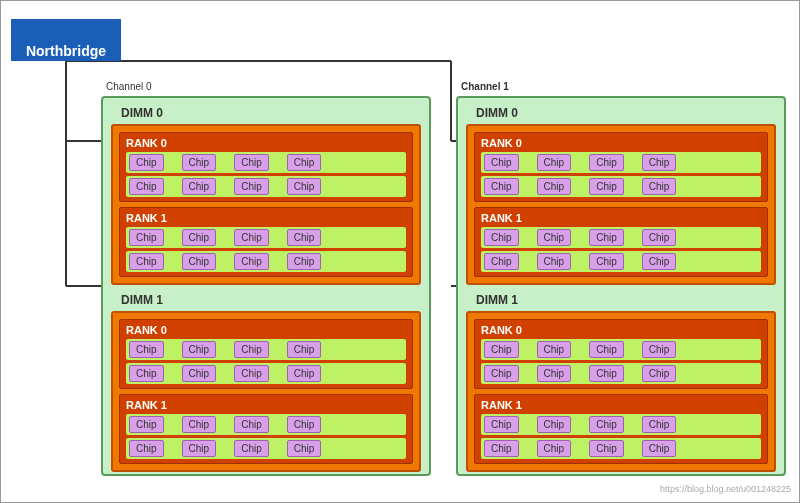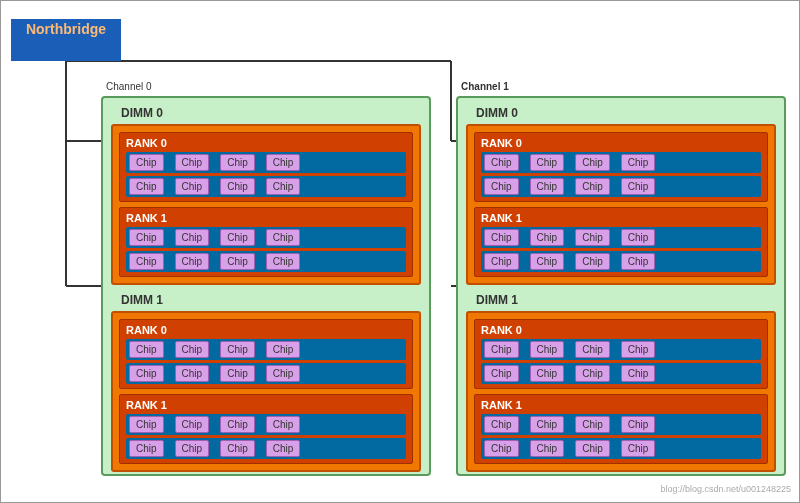--- a/index.html
+++ b/index.html
@@ -22,25 +22,25 @@
     }
 
     
     .northbridge {
       position: absolute;
       top: 18px;
       left: 10px;
       width: 110px;
       height: 42px;
       background: #1a5eb8;
-      color: #fdba74;
+      color: #ffffff;
       font-weight: bold;
       font-size: 14px;
       display: flex;
-      align-items: flex-start;
+      align-items: flex-end;
       justify-content: center;
       border: 2px solid #1a5eb8;
     }
 
     
     .channel-label {
       position: absolute;
       font-size: 10px;
       color: #333;
     }
@@ -105,23 +105,23 @@
     .rank-label {
       font-size: 11px;
       font-weight: bold;
       color: #fff;
       margin-bottom: 3px;
     }
 
     
     .chip-row {
       display: flex;
-      gap: 11px;
+      gap: 18px;
       margin-bottom: 3px;
-      background: #0369a1;
+      background: #bef264;
       padding: 2px 3px;
       border-radius: 2px;
     }
 
     .chip-row:last-child {
       margin-bottom: 0;
     }
 
     .chip {
       background: #d8a0e8;
@@ -328,16 +328,16 @@
           <span class="chip">Chip</span>
           <span class="chip">Chip</span>
           <span class="chip">Chip</span>
           <span class="chip">Chip</span>
         </div>
       </div>
     </div>
   </div>
 
   <div class="watermark">
-    <span>blog://blog.csdn.net/u001248225</span>
+    <span>https://blog.blog.net/u001248225</span>
   </div>
 
 </div>
 
 </body></html>

